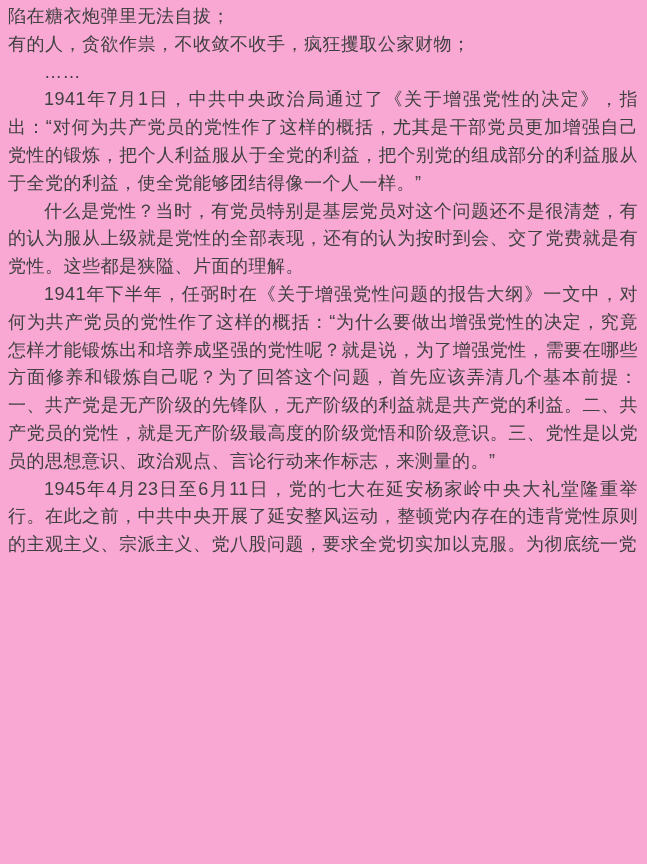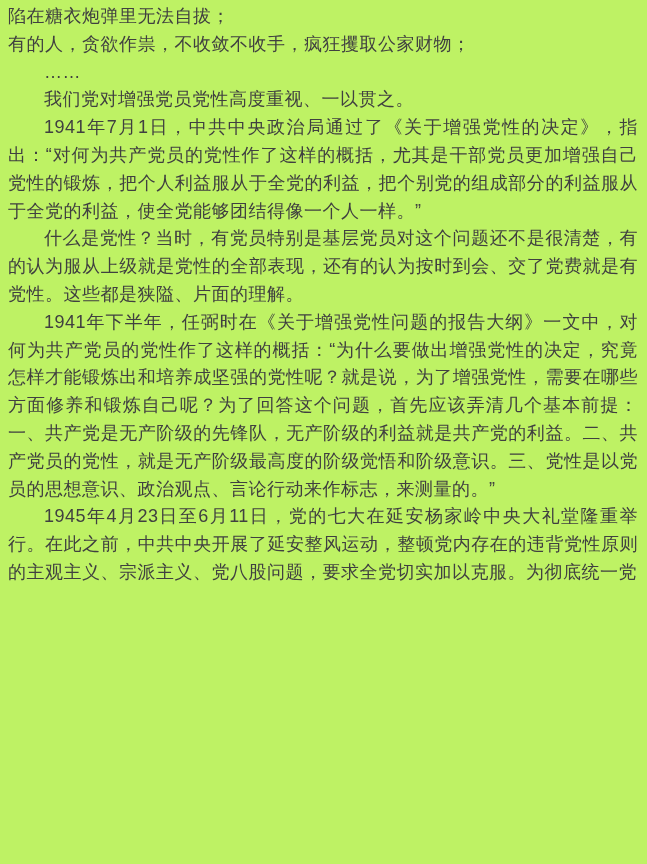--- a/index.html
+++ b/index.html
@@ -31,24 +31,23 @@
     text-justify: inter-ideograph;
     word-break: break-all;
   }
   .para.indent {
     text-indent: 2em;
   }
 </style>
 </head>
 <body style="background-color: rgb(253, 241, 232);">
 
-<div class="page" style="background-color: #bef264; color: rgb(64, 64, 64);">
+<div class="page" style="background-color: #f9a8d4; color: rgb(64, 64, 64);">
   <div class="article">
       <p class="para">陷在糖衣炮弹里无法自拔；</p>
       <p class="para">有的人，贪欲作祟，不收敛不收手，疯狂攫取公家财物；</p>
       <p class="para indent">……</p>
-      <p class="para indent">我们党对增强党员党性高度重视、一以贯之。</p>
       <p class="para indent">1941年7月1日，中共中央政治局通过了《关于增强党性的决定》，指出：“对何为共产党员的党性作了这样的概括，尤其是干部党员更加增强自己党性的锻炼，把个人利益服从于全党的利益，把个别党的组成部分的利益服从于全党的利益，使全党能够团结得像一个人一样。”</p>
       <p class="para indent">什么是党性？当时，有党员特别是基层党员对这个问题还不是很清楚，有的认为服从上级就是党性的全部表现，还有的认为按时到会、交了党费就是有党性。这些都是狭隘、片面的理解。</p>
       <p class="para indent">1941年下半年，任弼时在《关于增强党性问题的报告大纲》一文中，对何为共产党员的党性作了这样的概括：“为什么要做出增强党性的决定，究竟怎样才能锻炼出和培养成坚强的党性呢？就是说，为了增强党性，需要在哪些方面修养和锻炼自己呢？为了回答这个问题，首先应该弄清几个基本前提：一、共产党是无产阶级的先锋队，无产阶级的利益就是共产党的利益。二、共产党员的党性，就是无产阶级最高度的阶级觉悟和阶级意识。三、党性是以党员的思想意识、政治观点、言论行动来作标志，来测量的。”</p>
       <p class="para indent">1945年4月23日至6月11日，党的七大在延安杨家岭中央大礼堂隆重举行。在此之前，中共中央开展了延安整风运动，整顿党内存在的违背党性原则的主观主义、宗派主义、党八股问题，要求全党切实加以克服。为彻底统一党</p>
     </div>
 </div>
 
 </body></html>

